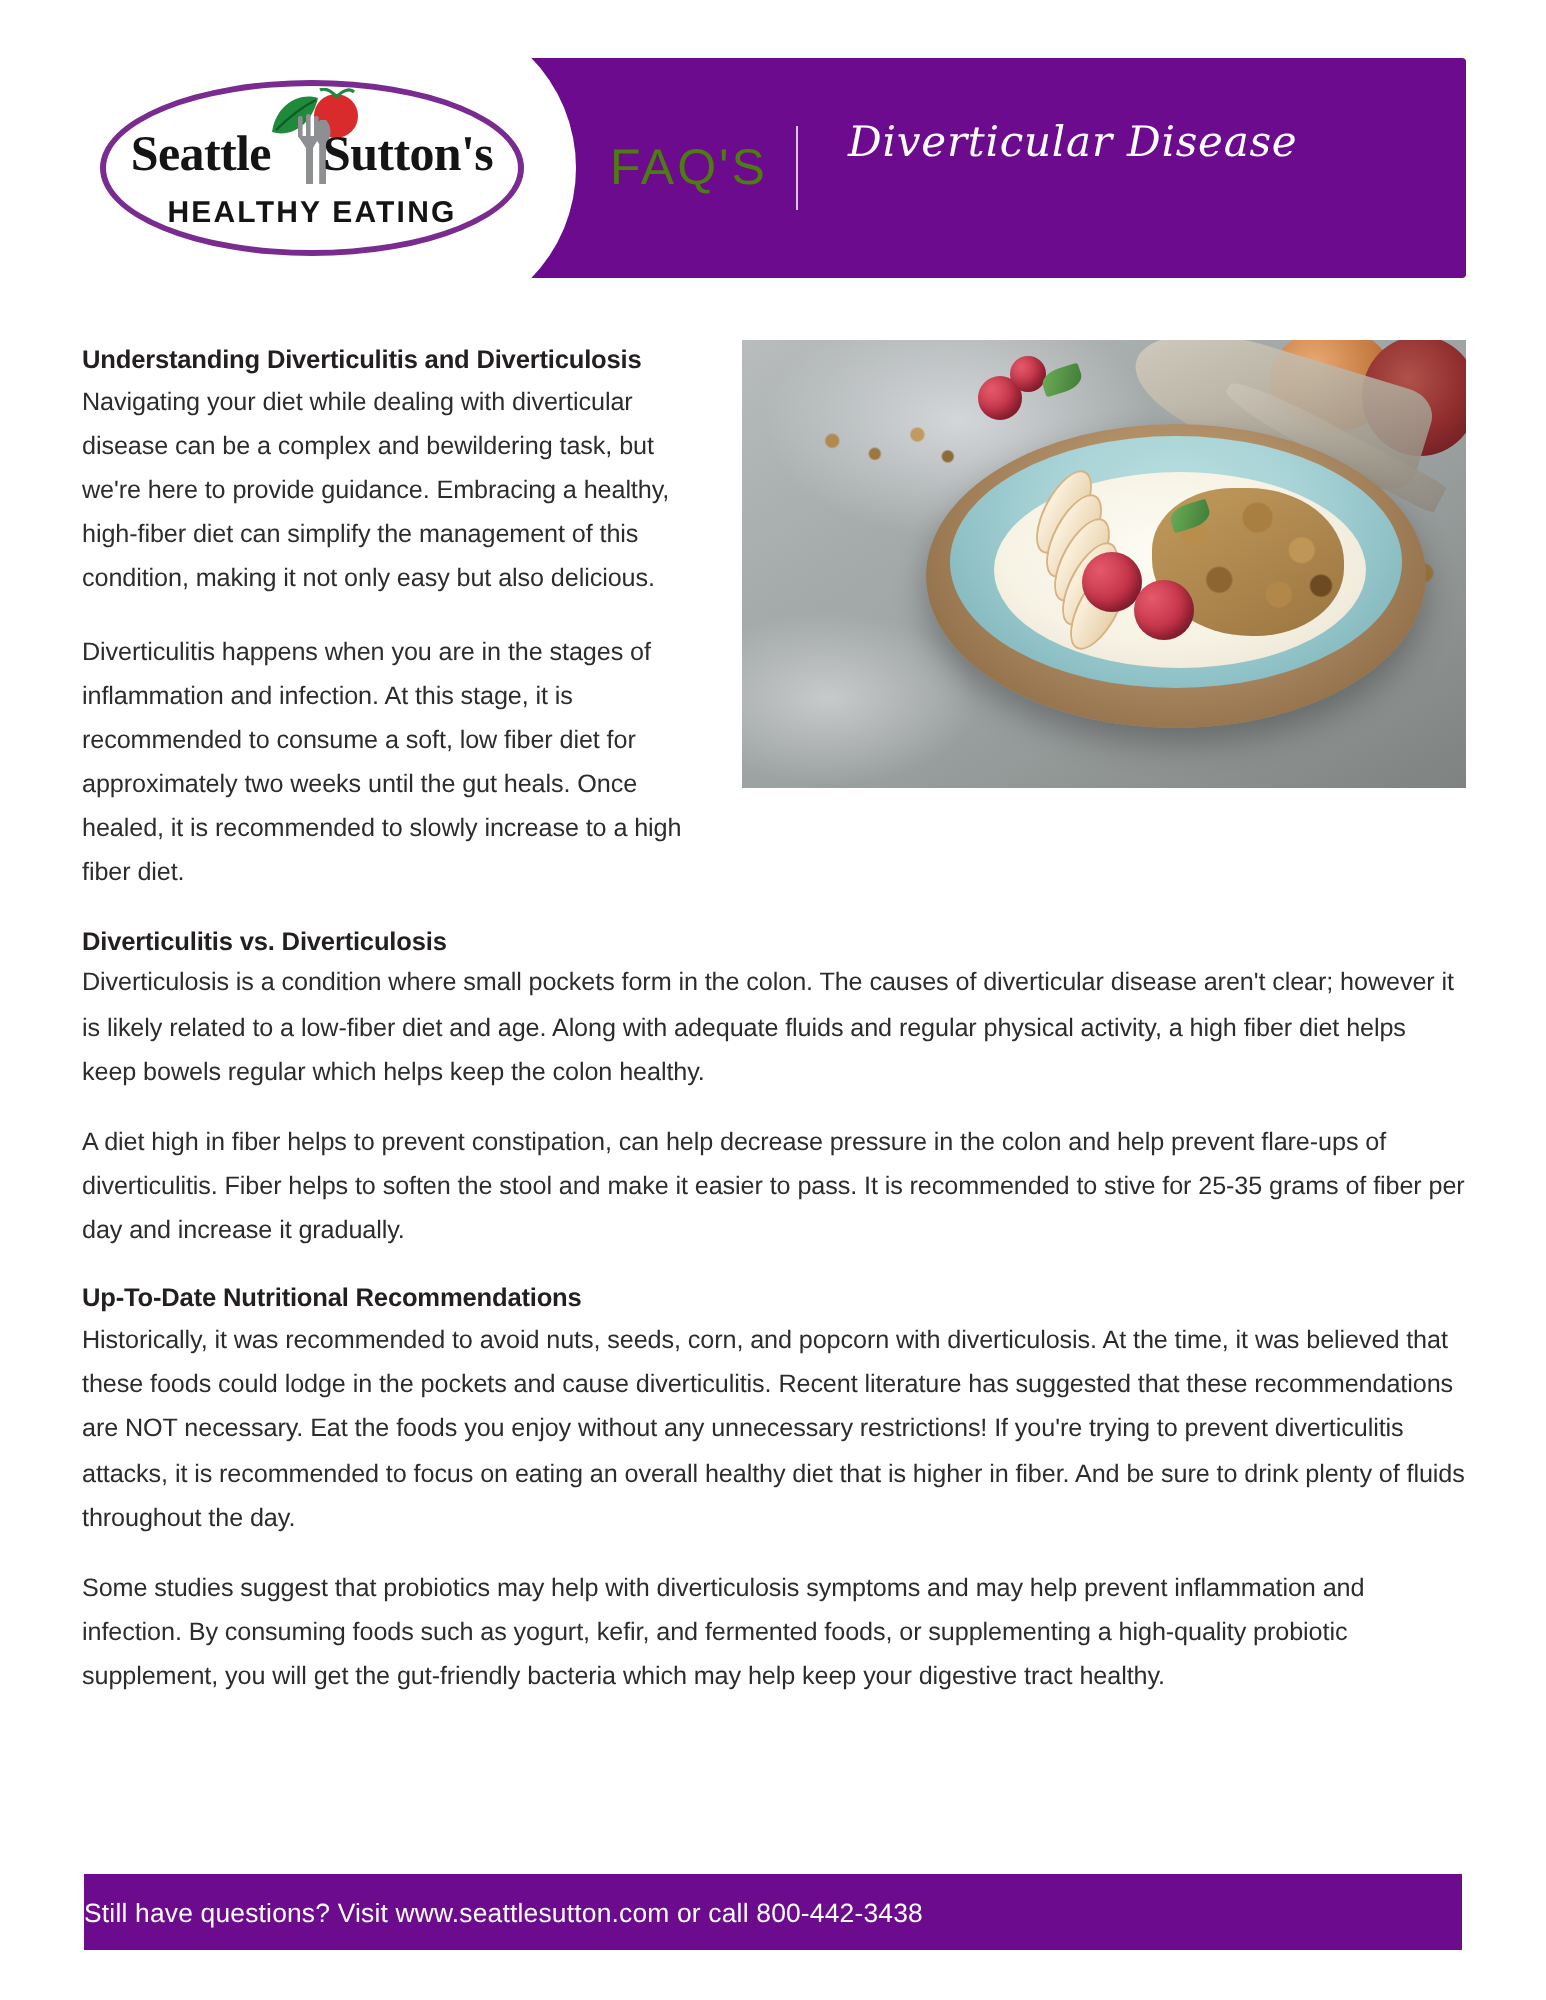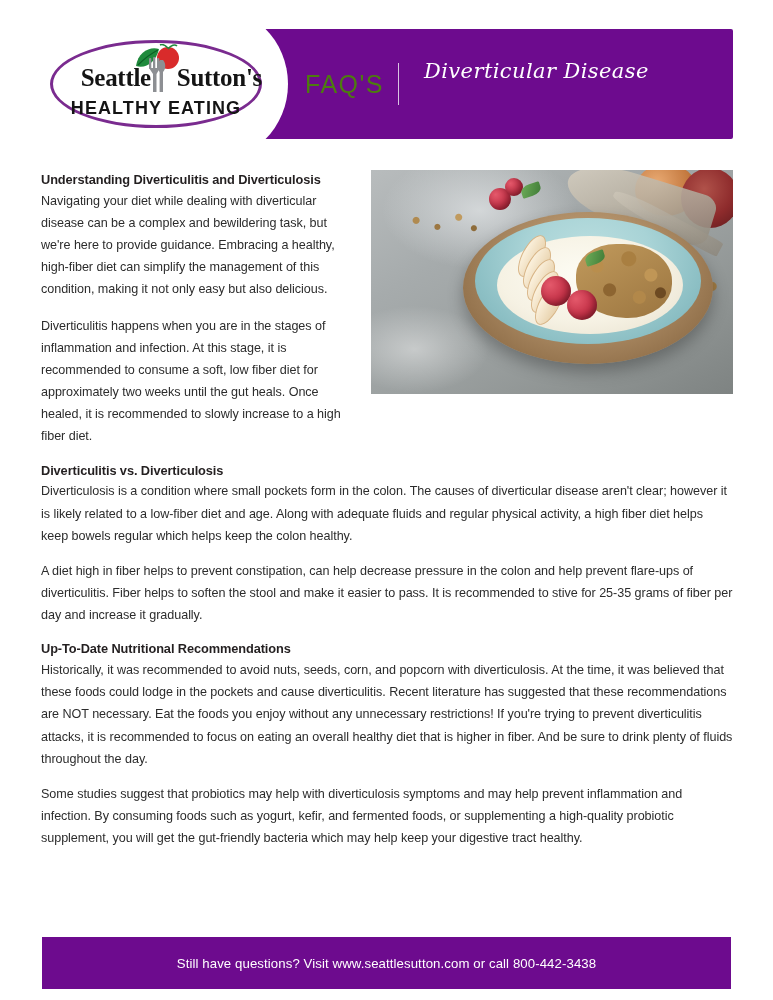--- a/index.html
+++ b/index.html
@@ -61,38 +61,38 @@
     border: 3px solid #7a2b8f;
     border-radius: 50%;
     box-sizing: border-box;
     background: #ffffff;
   }
   .logo-wordmark {
     position: absolute;
     left: 0;
     top: 24px;
     width: 212px;
-    text-align: right;
+    text-align: center;
     font-family: "Liberation Serif", serif;
     font-weight: bold;
     font-size: 25px;
     letter-spacing: -0.3px;
     color: #141414;
     white-space: nowrap;
   }
   .logo-wordmark .gap { display: inline-block; width: 26px; }
   .logo-tagline {
     position: absolute;
     left: 0;
     top: 58px;
     width: 212px;
     text-align: center;
     font-family: "Liberation Sans", sans-serif;
     font-weight: bold;
-    font-size: 18px;
+    font-size: 15px;
     letter-spacing: 1.1px;
     color: #141414;
   }
   .logo-art {
     position: absolute;
     left: 82px;
     top: 4px;
     width: 52px;
     height: 50px;
   }
@@ -162,25 +162,25 @@
   }
   .block { margin-bottom: 14px; }
   .block.tight { margin-bottom: 13px; }
 
   
   .footer {
     position: absolute;
     left: 42px;
     top: 937px;
     width: 689px;
-    height: 52px;
+    height: 38px;
     background: #6d0b8e;
     display: flex;
     align-items: center;
-    justify-content: center;
+    justify-content: flex-start;
   }
   .footer-text {
     color: #ffffff;
     font-size: 13.2px;
     letter-spacing: 0.1px;
   }
 
   
   .ph-bg {
     position: absolute; inset: 0;

